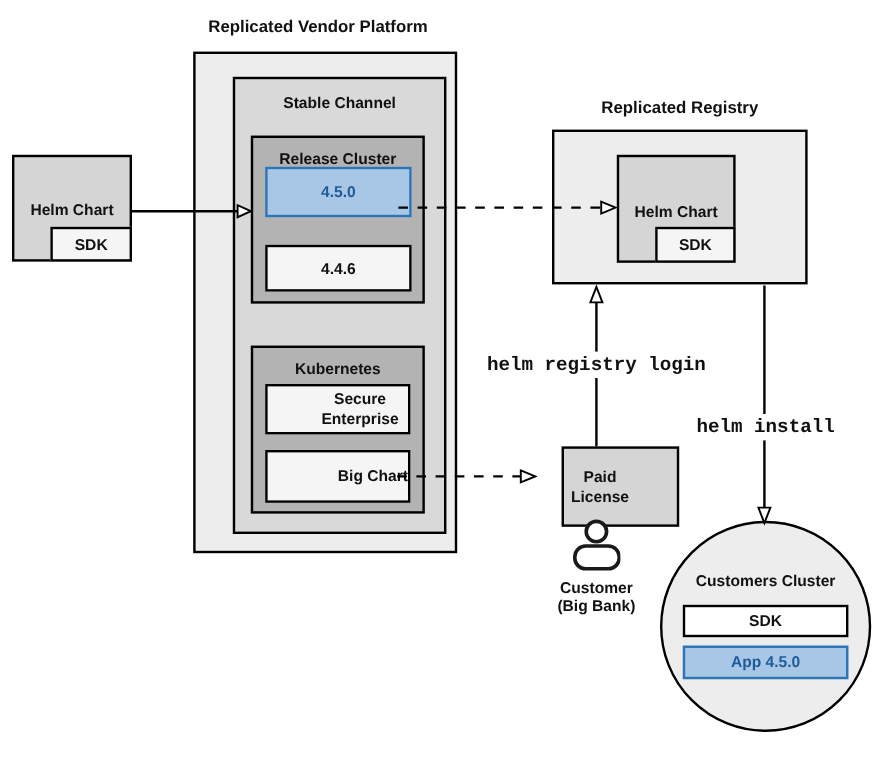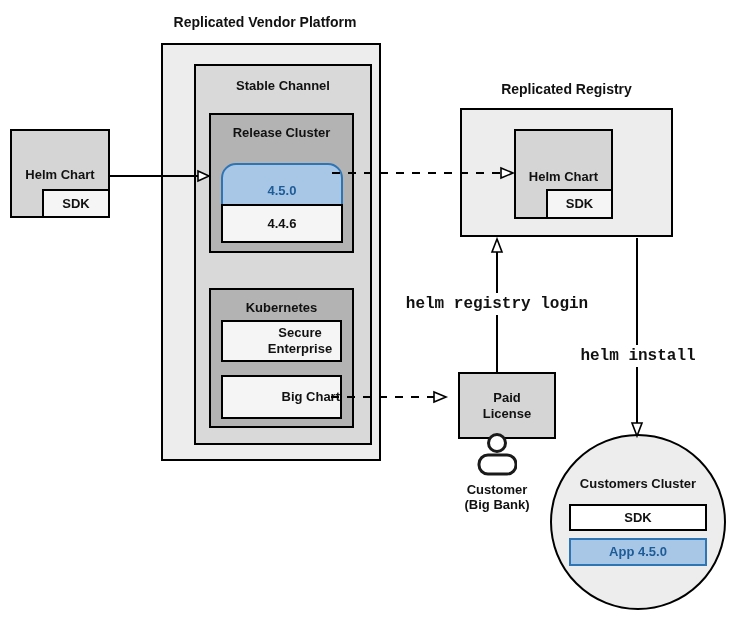--- a/index.html
+++ b/index.html
@@ -26,41 +26,41 @@
 
   
   .vendor-title{left:155px;top:14px;width:220px;}
   .platform{left:161px;top:43px;width:220px;height:418px;background:var(--box-light);}
   .stable{left:19px;top:19px;width:178px;height:381px;background:var(--box-medium);margin-left:12px;}
   .stable-label{position:absolute;left:0;top:12px;width:100%;}
   .rhistory{left:13px;top:47px;width:145px;height:140px;background:var(--box-dark);}
   .customers{left:13px;top:222px;width:145px;height:140px;background:var(--box-dark);}
   .inner-label{position:absolute;left:0;top:10px;width:100%;}
   .rel{left:10px;width:122px;display:flex;align-items:center;justify-content:center;}
-  .rel-0{top:48px;height:56px;background:var(--blue-fill);border-color:var(--blue-border);color:var(--blue-text);border-radius:15px;}
+  .rel-0{top:24px;height:42px;background:var(--blue-fill);border-color:var(--blue-border);color:var(--blue-text);}
   .rel-1{top:89px;height:39px;background:var(--box-item);}
   .cust-item{left:10px;width:121px;display:flex;align-items:center;justify-content:flex-end;background:var(--box-item);}
   .cust-0{top:30px;height:42px;}
   .cust-1{top:85px;height:44px;}
 
   
   .helm-left{left:10px;top:129px;width:100px;height:89px;background:var(--box-gray);}
   .helm-label{position:absolute;left:0;top:36px;width:100%;}
   .sdk-sub{position:absolute;right:-2px;bottom:-2px;border:2px solid var(--line);background:var(--box-item);display:flex;align-items:center;justify-content:center;}
   .sdk-left{width:68px;height:29px;}
 
   
   .registry-title{left:460px;top:81px;width:213px;}
   .registry{left:460px;top:108px;width:213px;height:129px;background:var(--box-light);}
   .helm-reg{position:absolute;left:52px;top:19px;width:99px;height:90px;border:2px solid var(--line);background:var(--box-gray);}
   .helm-reg-label{position:absolute;left:0;top:38px;width:100%;}
   .sdk-reg{width:67px;height:30px;}
 
   
-  .paid{left:458px;top:372px;width:98px;height:67px;background:var(--box-gray);display:flex;align-items:center;justify-content:center;}
+  .paid{left:468px;top:372px;width:98px;height:67px;background:var(--box-gray);display:flex;align-items:center;justify-content:flex-start;}
   .paid span{display:block;width:60px;}
   .customer-label{left:437px;top:482px;width:120px;font-size:13px;}
   .person-svg{left:477px;top:430px;}
 
   
   .cluster{left:550px;top:434px;width:176px;height:176px;border:2px solid var(--line);border-radius:50%;background:var(--box-light);}
   .cluster-title{position:absolute;left:0;top:40px;width:100%;}
   .cluster-sdk{position:absolute;left:17px;top:68px;width:138px;height:27px;border:2px solid var(--line);background:var(--white);display:flex;align-items:center;justify-content:center;}
   .cluster-app{position:absolute;left:17px;top:102px;width:138px;height:28px;border:2px solid var(--blue-border);background:var(--blue-fill);color:var(--blue-text);display:flex;align-items:center;justify-content:center;}
 

